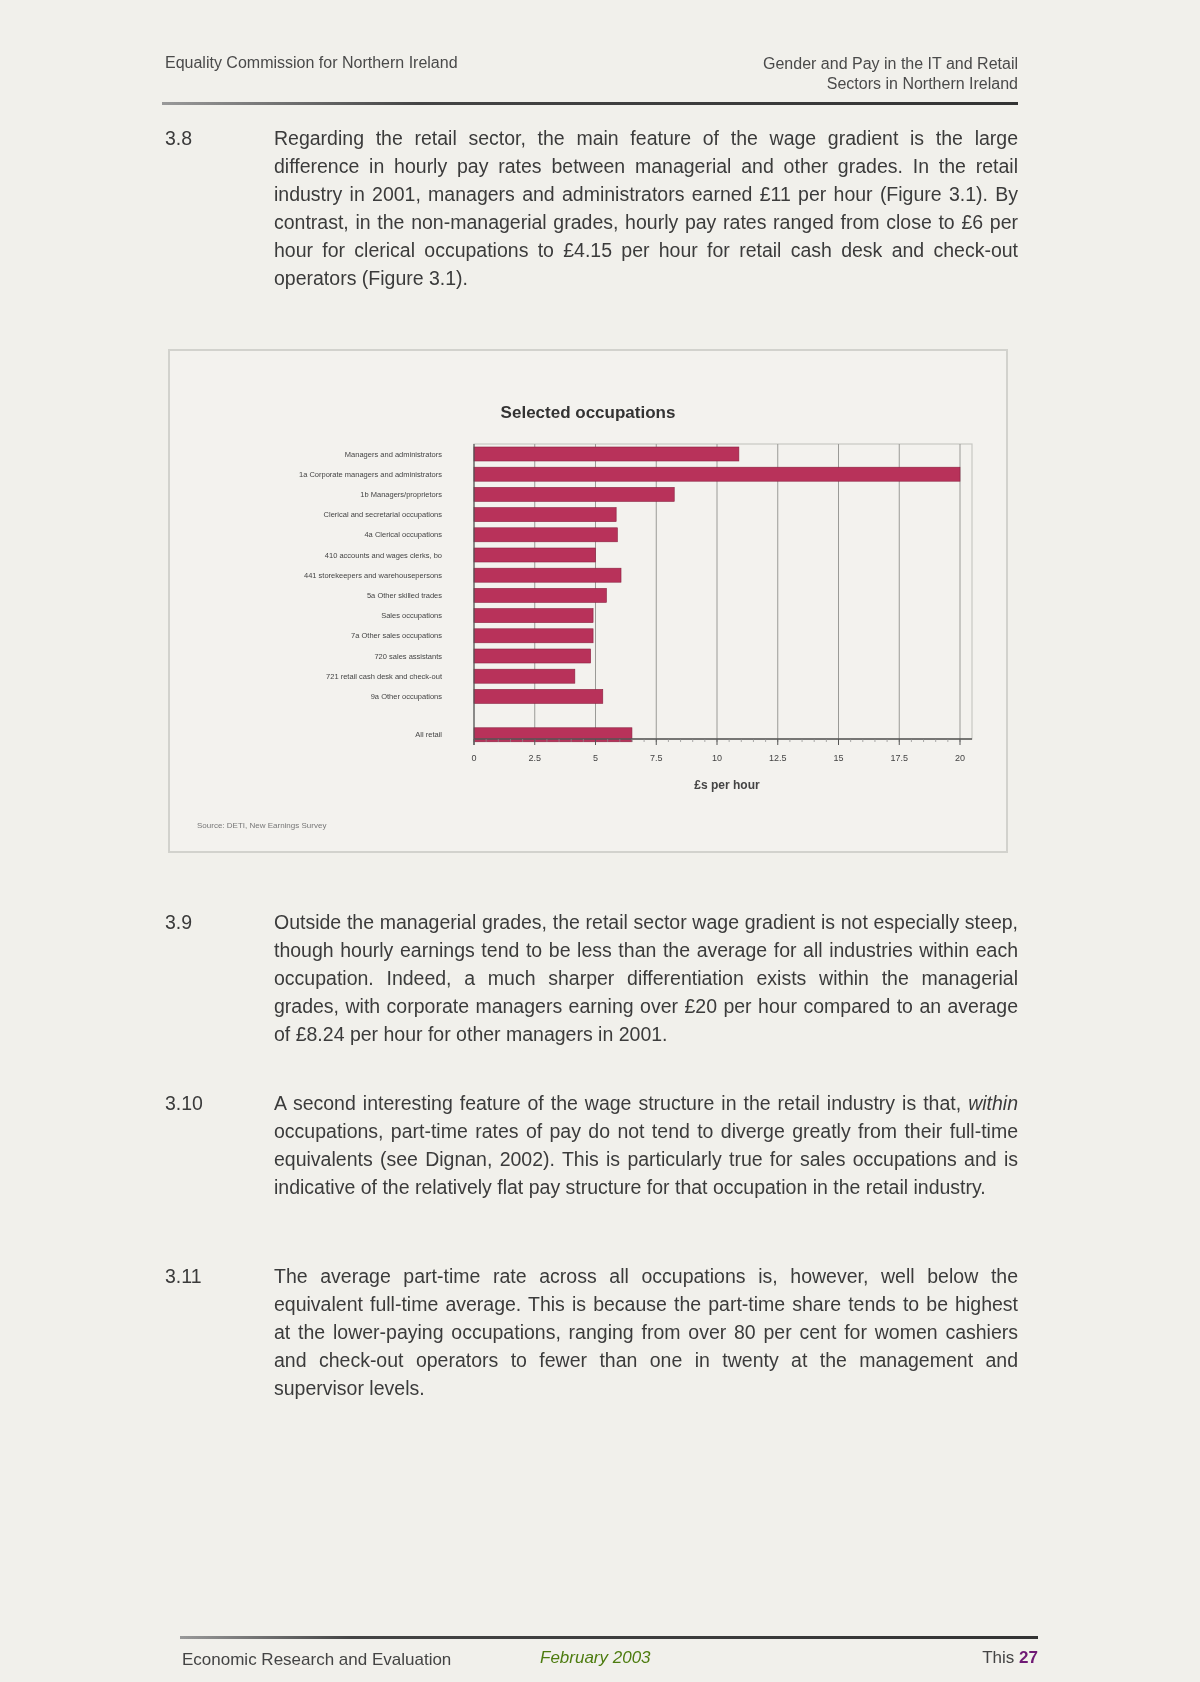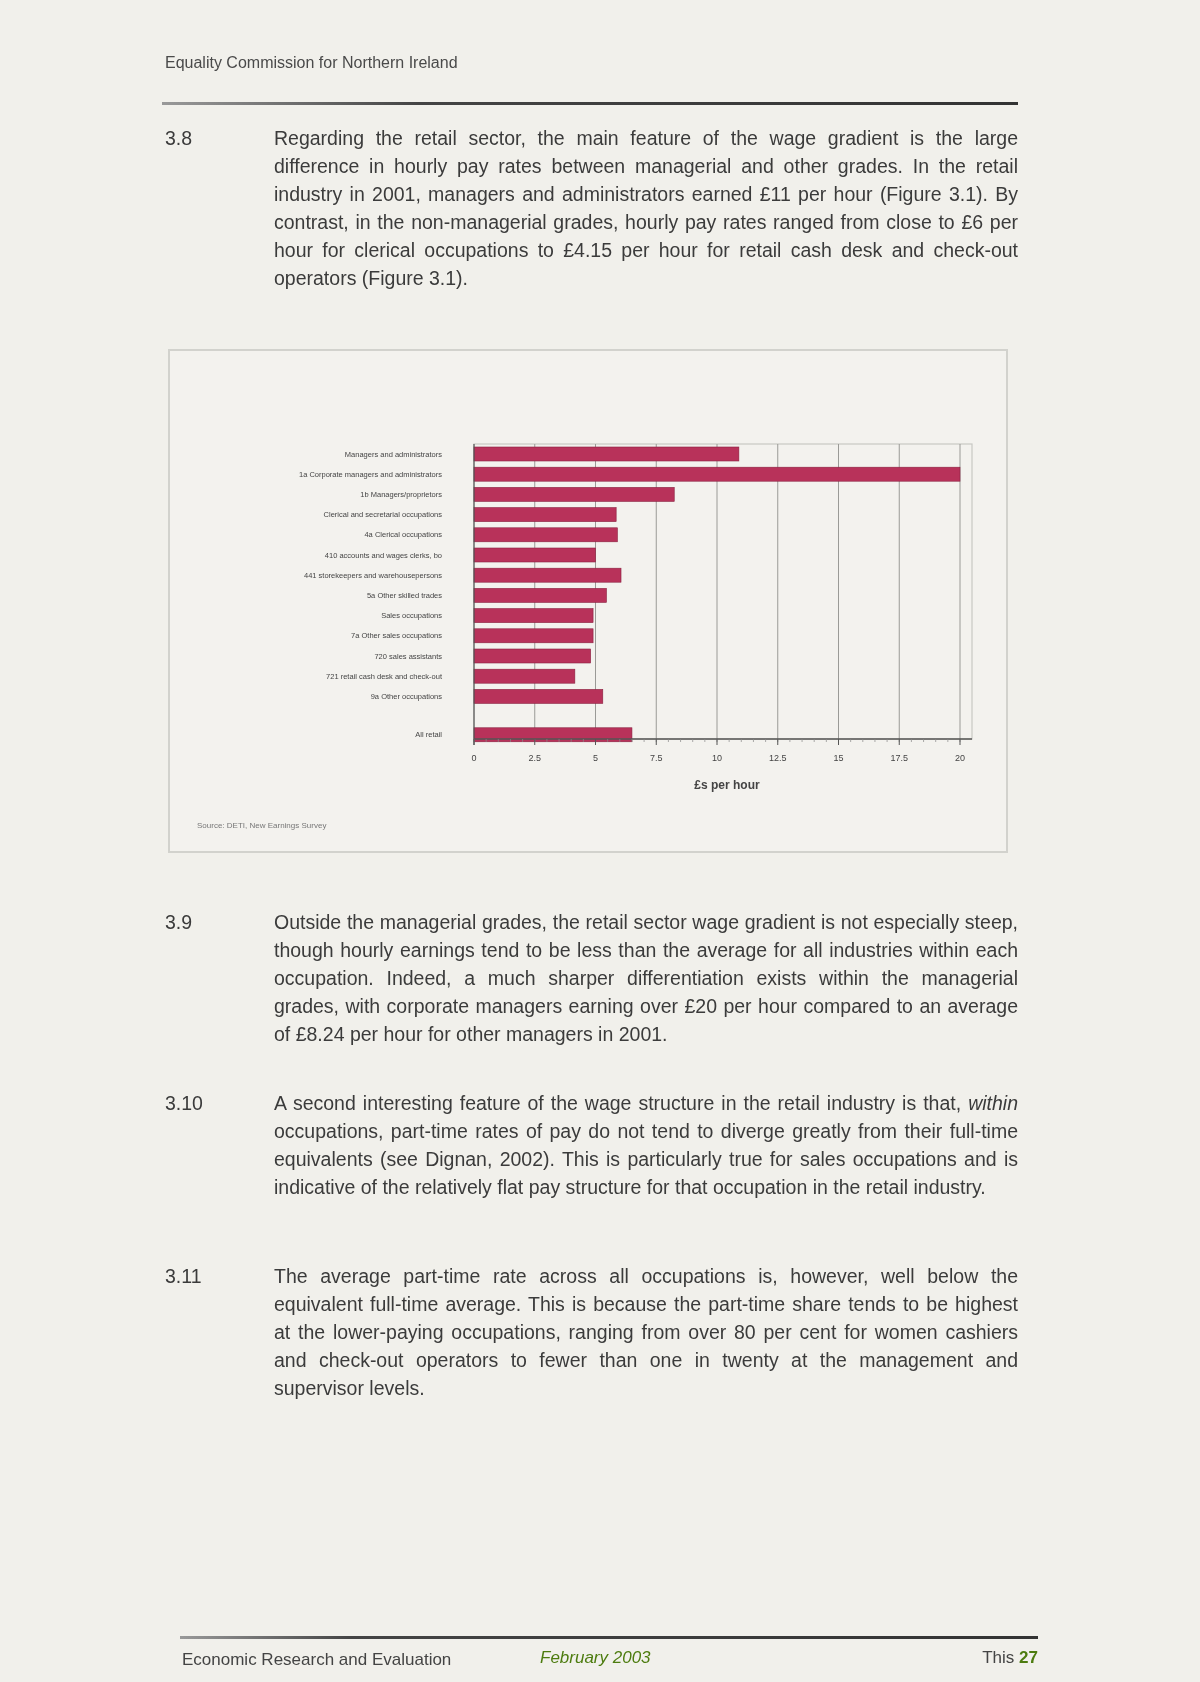--- a/index.html
+++ b/index.html
@@ -33,36 +33,41 @@
   svg#chart { position: absolute; left: 0; top: 0; }
   .cat-label { font-family: "Liberation Sans", sans-serif; font-size: 7.5px; fill: #444; }
   .tick-label { font-family: "Liberation Sans", sans-serif; font-size: 9px; fill: #444; }
   .axis-label { font-family: "Liberation Sans", sans-serif; font-size: 12px; font-weight: bold; fill: #444; }
 
   .footer { position: absolute; left: 180px; top: 1608px; width: 858px; height: 50px; margin-top: 28px; }
   .footer-rule { position: absolute; left: 0; top: 0; width: 858px; height: 3px; background: linear-gradient(to right, #999 0%, #444 20%, #333 100%); }
   .footer-left { position: absolute; left: 2px; top: 14px; font-size: 17px; color: #444; }
   .footer-date { position: absolute; left: 360px; top: 12px; font-size: 17px; font-style: italic; color: #4d7c0f; }
   .footer-page { position: absolute; right: 0; top: 12px; font-size: 17px; color: #444; }
-  .footer-page b { color: #4d7c0f; }
+  .footer-page b { color: #701a75; }
 </style>
 </head>
 <body>
 
 <div class="header">
   <div class="header-left">Equality Commission for Northern Ireland</div>
+  <div class="header-right">
+    <div>Gender and Pay in the IT and Retail</div>
+    <div>Sectors in Northern Ireland</div>
+  </div>
   <div class="header-rule"></div>
 </div>
 
 <div class="para" style="top:124px;">
   <span class="num">3.8</span>
   <div class="body">Regarding the retail sector, the main feature of the wage gradient is the large difference in hourly pay rates between managerial and other grades.  In the retail industry in 2001, managers and administrators earned £11 per hour (Figure 3.1).  By contrast, in the non-managerial grades, hourly pay rates ranged from close to £6 per hour for clerical occupations to £4.15 per hour for retail cash desk and check-out operators (Figure 3.1).</div>
 </div>
 
 <div class="figure-box">
+  <div class="fig-sub">Selected occupations</div>
   <svg id="chart" width="840" height="504" xmlns="http://www.w3.org/2000/svg">
     <g id="grid-layer">
         <rect x="304" y="93" width="498" height="295" fill="#f3f2ee" stroke="#c8c8c4" stroke-width="1.2"></rect>
         <line x1="364.75" x2="364.75" y1="93" y2="388" stroke="#9a9a96" stroke-width="1"></line>
         <line x1="425.5" x2="425.5" y1="93" y2="388" stroke="#9a9a96" stroke-width="1"></line>
         <line x1="486.25" x2="486.25" y1="93" y2="388" stroke="#9a9a96" stroke-width="1"></line>
         <line x1="547" x2="547" y1="93" y2="388" stroke="#9a9a96" stroke-width="1"></line>
         <line x1="607.75" x2="607.75" y1="93" y2="388" stroke="#9a9a96" stroke-width="1"></line>
         <line x1="668.5" x2="668.5" y1="93" y2="388" stroke="#9a9a96" stroke-width="1"></line>
         <line x1="729.25" x2="729.25" y1="93" y2="388" stroke="#9a9a96" stroke-width="1"></line>

